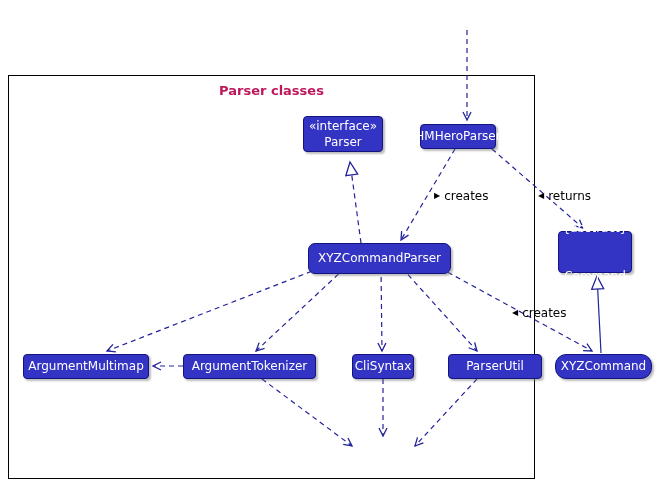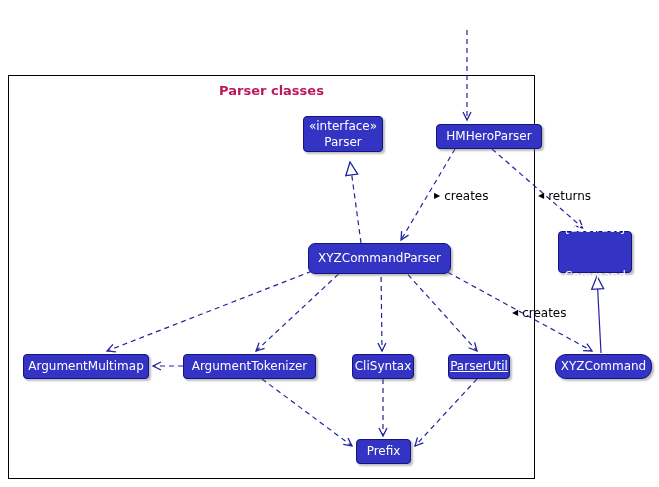--- a/index.html
+++ b/index.html
@@ -61,21 +61,21 @@
     <path d="M477,379 L415,446" stroke="#22229B" stroke-width="1.2" stroke-dasharray="5,4" fill="none" marker-end="url(#mOpen)"></path>
 
     <path d="M601,353 L597,276" stroke="#22229B" stroke-width="1.2" fill="none" marker-end="url(#mTri)"></path>
   </svg>
 
   <div class="node" style="left:303px;top:116px;width:80px;height:36px;">
     <span>«interface»</span>
     <span>Parser</span>
   </div>
 
-  <div class="node" style="left:436px;top:124px;width:106px;height:25px;">
+  <div class="node" style="left:420px;top:124px;width:76px;height:25px;">
     <span>HMHeroParser</span>
   </div>
 
   <div class="node" style="left:308px;top:243px;width:143px;height:31px;border-radius:7px;">
     <span>XYZCommandParser</span>
   </div>
 
   <div class="node" style="left:558px;top:231px;width:74px;height:42px;gap:32px;">
     <span>{abstract}</span>
     <span>Command</span>
@@ -86,31 +86,28 @@
   </div>
 
   <div class="node" style="left:183px;top:354px;width:133px;height:25px;">
     <span>ArgumentTokenizer</span>
   </div>
 
   <div class="node" style="left:352px;top:354px;width:62px;height:25px;">
     <span>CliSyntax</span>
   </div>
 
-  <div class="node" style="left:448px;top:354px;width:62px;height:25px;text-decoration:underline;">
+  <div class="node" style="left:448px;top:354px;width:94px;height:25px;">
     <span>ParserUtil</span>
   </div>
 
   <div class="node" style="left:555px;top:354px;width:97px;height:25px;border-radius:11px;">
     <span>XYZCommand</span>
   </div>
 
-  <div class="node" style="left:356px;top:439px;width:55px;height:25px;">
-    <span>Prefix</span>
-  </div>
 
   <div class="edge-label" style="left:434px;top:189px;">
     <span class="marker">▶</span>
     <span>creates</span>
   </div>
 
   <div class="edge-label" style="left:538px;top:189px;">
     <span class="marker">◀</span>
     <span>returns</span>
   </div>

